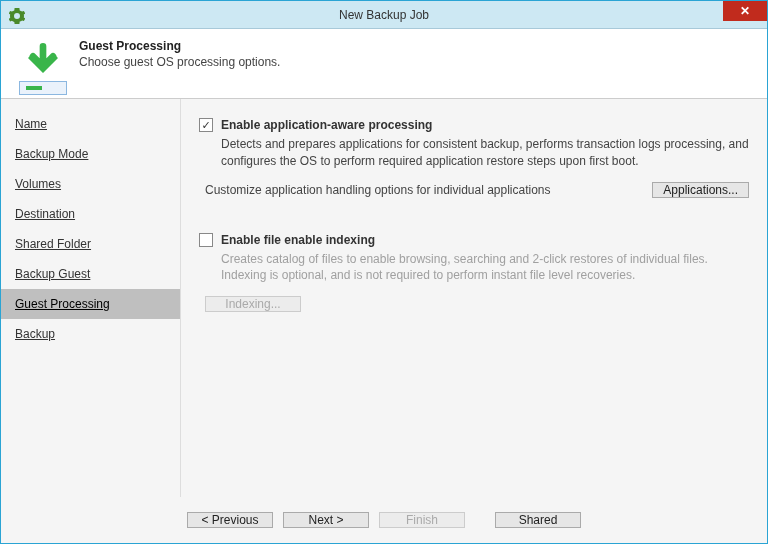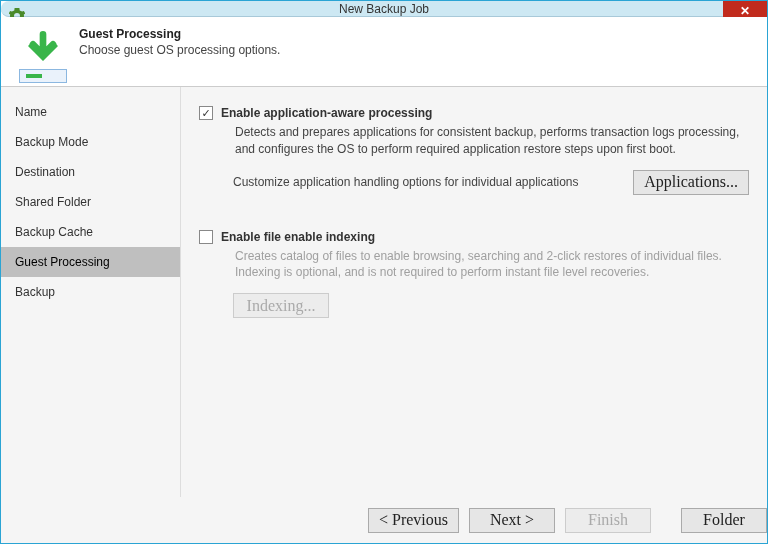--- a/index.html
+++ b/index.html
@@ -4,25 +4,24 @@
 <style>
   * { box-sizing: border-box; margin: 0; padding: 0; font-family: "Segoe UI", Tahoma, sans-serif; }
   body { background: #fff; }
   .window {
     width: 768px; height: 544px;
     border: 1px solid #2aa4d4;
     display: flex; flex-direction: column;
     background: #fff;
   }
   .titlebar {
-    height: 16px; background: #cde8f3;
+    height: 28px; background: #cde8f3;
     display: flex; align-items: center; justify-content: center;
     position: relative;
     border-bottom: 1px solid #a8c9d9;
-    border-radius: 8px;
   }
   .titlebar .title { font-size: 12px; color: #333; }
   .titlebar .gear-icon {
     position: absolute; left: 8px; top: 7px;
     width: 16px; height: 16px;
   }
   .titlebar .close-btn {
     position: absolute; right: 0; top: 0;
     width: 44px; height: 20px;
     background: #c12b1d;
@@ -56,60 +55,61 @@
     flex: 1; display: flex; background: #f5f5f5;
   }
   .sidebar {
     width: 180px; border-right: 1px solid #ddd;
     padding-top: 10px;
   }
   .sidebar-item {
     font-size: 12px; color: #333;
     padding: 8px 14px;
     cursor: pointer;
+    text-decoration: underline;
   }
   .sidebar-item.selected {
     background: #bfbfbf; color: #000;
   }
   .content {
     flex: 1; background: #f5f5f5;
     padding: 18px 18px 0 18px;
     font-size: 12px; color: #333;
     position: relative;
   }
   .section { margin-bottom: 26px; }
   .check-row { display: flex; align-items: flex-end; margin-bottom: 4px; }
   .checkbox {
     width: 14px; height: 14px; border: 1px solid #888; background: #fff;
     margin-right: 8px; margin-top: 1px;
     display: flex; align-items: center; justify-content: center;
     font-size: 11px; color: #333;
   }
   .checkbox.checked::after { content: "✓"; font-size: 11px; line-height: 1; }
   .check-label { font-weight: bold; font-size: 12px; }
-  .desc { font-size: 12px; color: #444; margin-left: 36px; line-height: 1.4; }
+  .desc { font-size: 12px; color: #444; margin-left: 22px; line-height: 1.4; }
   .desc.muted { color: #a0a0a0; }
   .customize-row {
     display: flex; align-items: center; justify-content: space-between;
-    margin-left: 34px; margin-top: 12px;
+    margin-left: 6px; margin-top: 12px;
   }
   .customize-text { font-size: 12px; color: #444; }
   .customize-text.muted { color: #a0a0a0; }
   .button {
-    min-width: 96px; height: 25px;
+    min-width: 96px; height: 16px;
     background: #e6e6e6; border: 1px solid #aaa;
-    font-size: 16px; color: #222;
+    font-size: 12px; color: #222;
     display: inline-flex; align-items: center; justify-content: center;
-    padding: 0 10px; cursor: pointer; font-family: Liberation Serif, serif;
+    padding: 0 10px; cursor: pointer;
   }
   .button.disabled { color: #aaa; border-color: #ccc; background: #ececec; cursor: default; }
   .footer {
     height: 46px; background: #f5f5f5;
-    display: flex; align-items: center; justify-content: flex-end;
-    padding: 0 0; gap: 10px;
+    display: flex; align-items: center; justify-content: center;
+    padding: 0 16px; gap: 10px;
   }
   .footer .button { min-width: 86px; }
   .footer .gap { width: 10px; }
 </style>
 </head>
 <body>
 
 <div class="window">
 
   <div class="titlebar">
@@ -137,23 +137,24 @@
     <div class="head-text">
       <div class="head-title">Guest Processing</div>
       <div class="head-sub">Choose guest OS processing options.</div>
     </div>
   </div>
 
   <div class="body">
     <div class="sidebar">
       <div class="sidebar-item">Name</div>
       <div class="sidebar-item">Backup Mode</div>
+      <div class="sidebar-item">Volumes</div>
       <div class="sidebar-item">Destination</div>
       <div class="sidebar-item">Shared Folder</div>
-      <div class="sidebar-item">Backup Cache</div>
+      <div class="sidebar-item">Backup Guest</div>
       <div class="sidebar-item selected">Guest Processing</div>
       <div class="sidebar-item">Backup</div>
     </div>
 
     <div class="content">
 
       <div class="section">
         <div class="check-row">
           <div class="checkbox checked"></div>
           <div class="check-label">Enable application-aware processing</div>
@@ -177,16 +178,16 @@
       </div>
 
     </div>
   </div>
 
   <div class="footer">
     <div class="button">&lt; Previous</div>
     <div class="button">Next &gt;</div>
     <div class="button disabled">Finish</div>
     <div class="gap"></div>
-    <div class="button">Folder</div>
+    <div class="button">Shared</div>
   </div>
 
 </div>
 
 </body></html>

